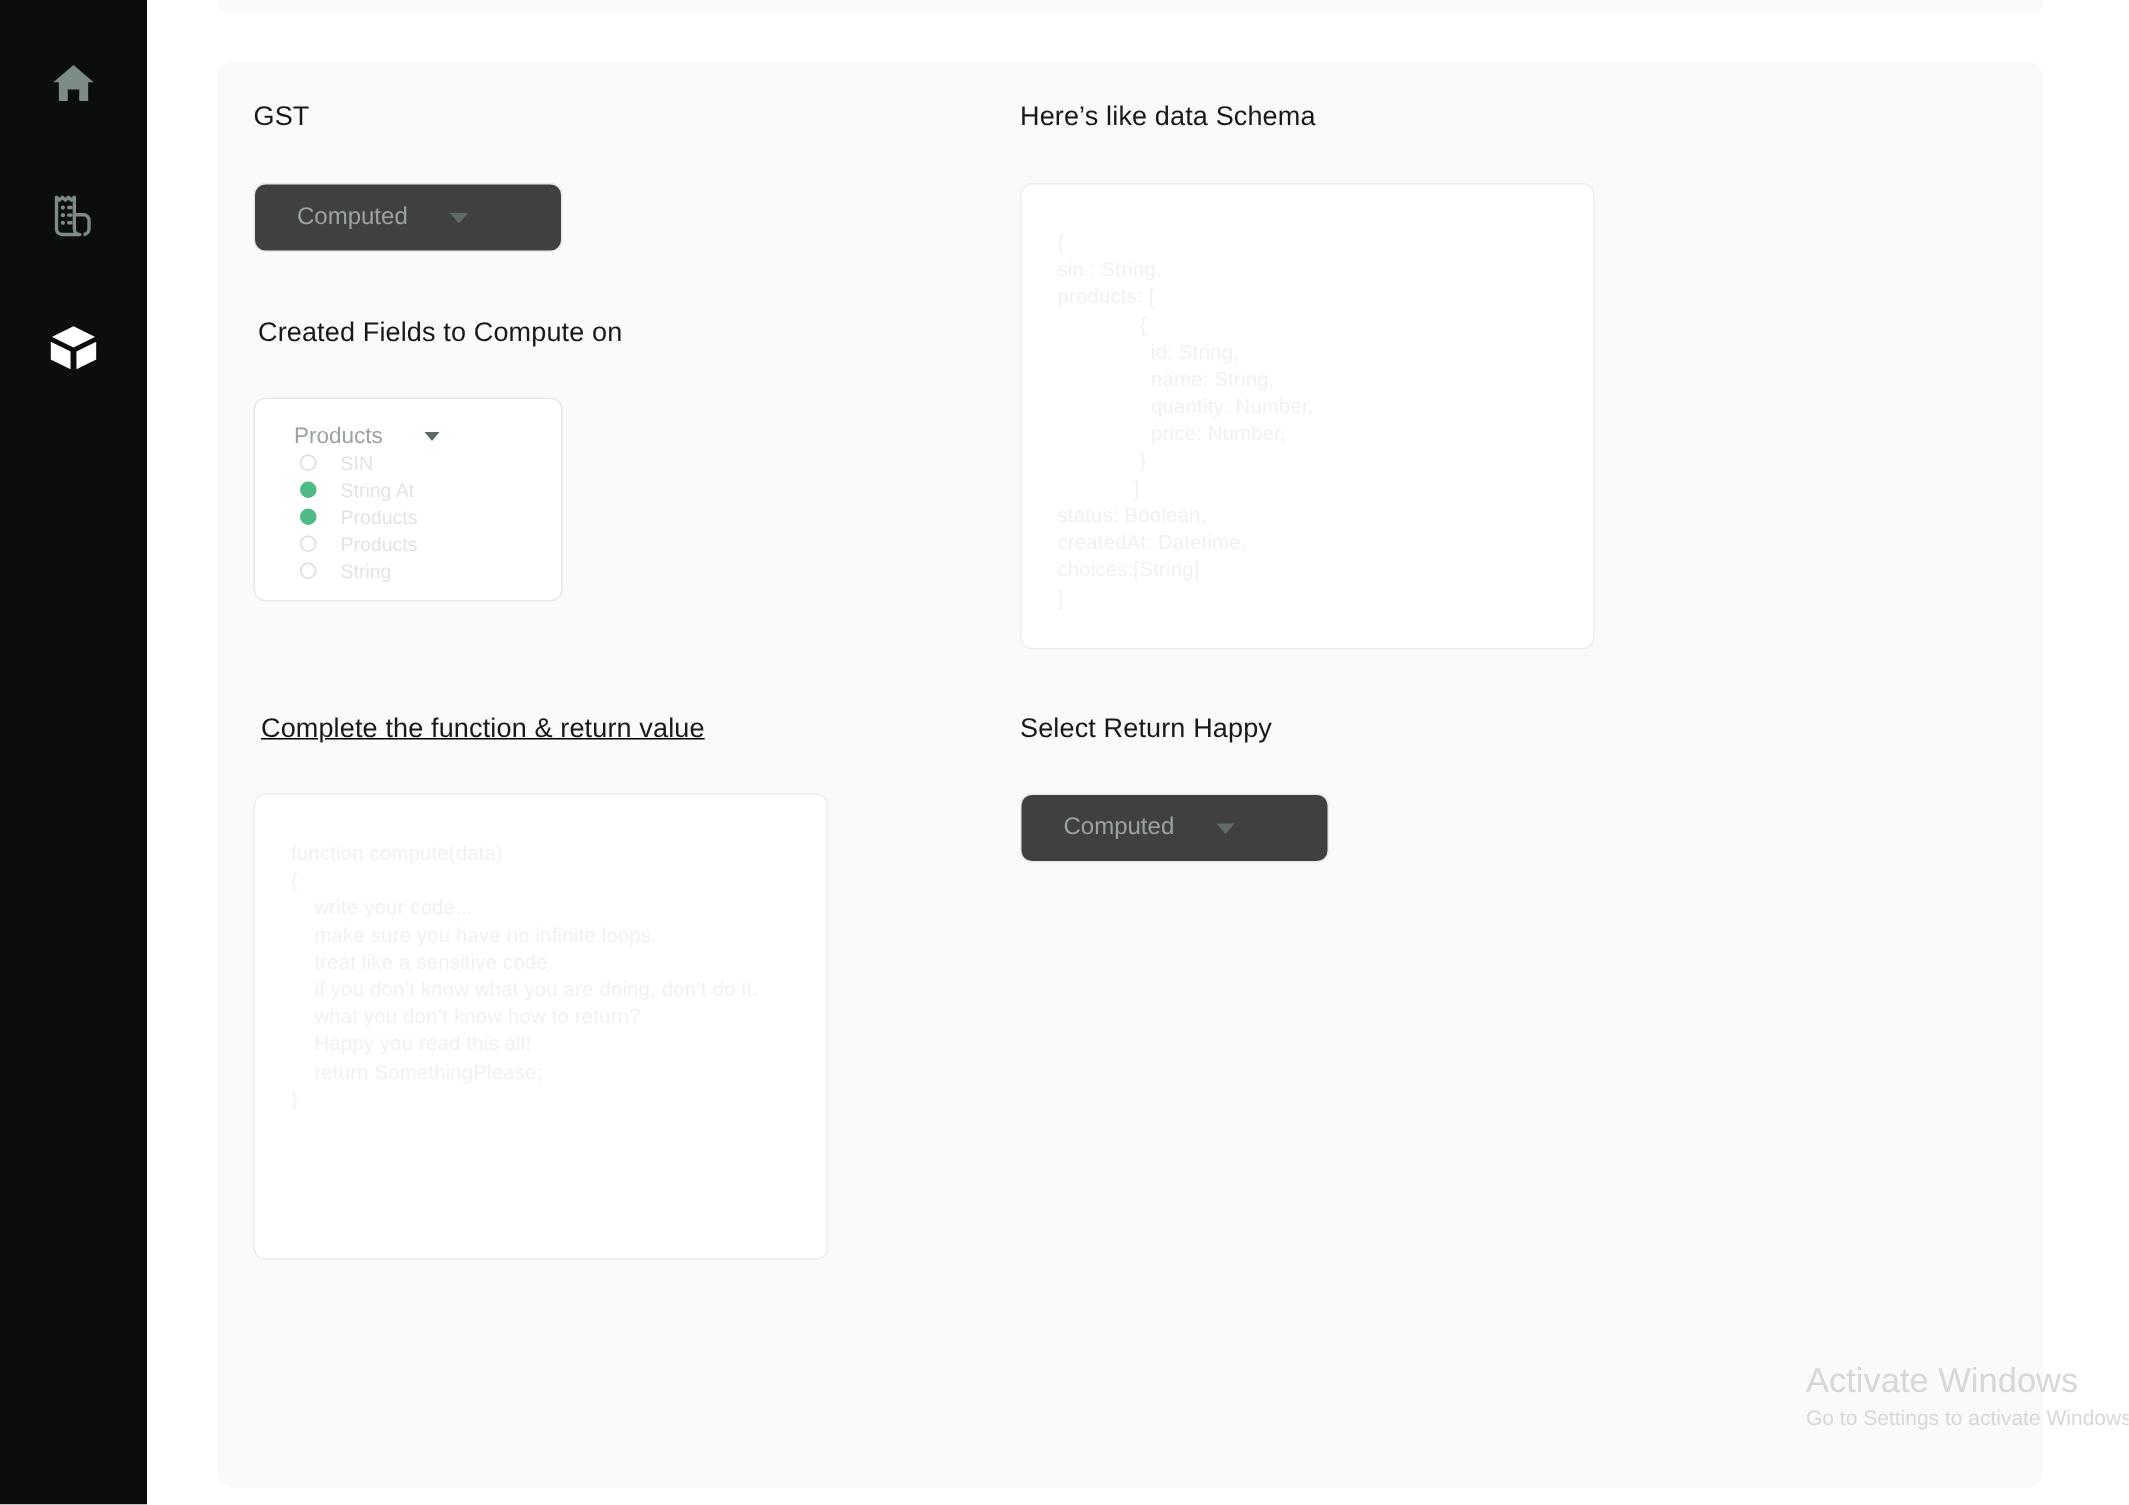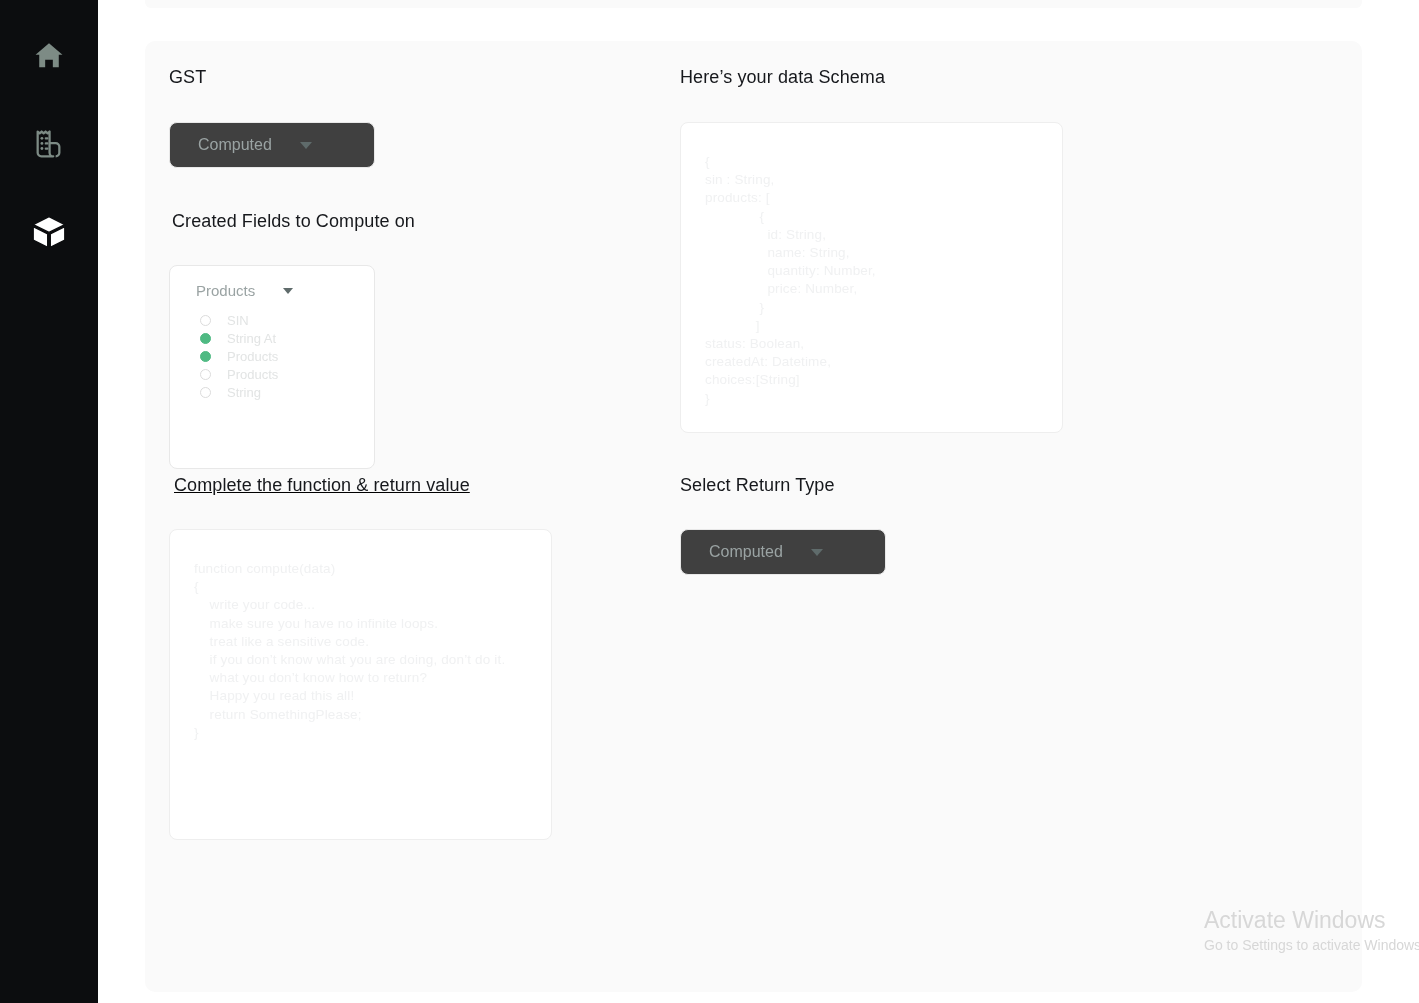--- a/index.html
+++ b/index.html
@@ -100,37 +100,37 @@
   }
   .caret.sm {
     border-left-width: 5px;
     border-right-width: 5px;
     border-top-width: 6px;
   }
 
   
   .fields-box {
     width: 206px;
-    height: 204px;
+    height: 136px;
     background: #ffffff;
     border: 1px solid #e8e8e8;
     border-radius: 8px;
     padding: 12px 0 0 0;
   }
   .inline-select {
     display: flex;
     align-items: center;
     padding: 4px 0 0 26px;
     cursor: pointer;
   }
   .inline-select .sel-text {
     font-size: 15px;
     color: #9aa3a3;
   }
-  .field-list { margin-top: 12px; padding-left: 30px; }
+  .field-list { padding-left: 30px; }
   .field-row {
     display: flex;
     align-items: center;
     height: 18px;
     cursor: pointer;
   }
   .radio {
     width: 11px; height: 11px;
     border-radius: 50%;
     border: 1px solid #dcdcdc;
@@ -311,21 +311,21 @@
     return SomethingPlease;
 }</pre>
         </div>
       </div>
 
     </section>
 
     <section class="col-right">
 
       <div style="position:absolute;left:0px;top:26px;">
-        <div class="section-label">Here’s your data Schema</div>
+        <div class="section-label">Here’s like data Schema</div>
       </div>
 
       <div style="position:absolute;left:0px;top:81px;">
         <div class="panel" id="schema-panel">
           <pre class="ghost-code">{
 sin : String,
 products: [
               {
                 id: String,
                 name: String,
@@ -334,21 +334,21 @@
               }
              ]
 status: Boolean,
 createdAt: Datetime,
 choices:[String]
 }</pre>
         </div>
       </div>
 
       <div style="position:absolute;left:0px;top:434px;">
-        <div class="section-label">Select Return Type</div>
+        <div class="section-label">Select Return Happy</div>
       </div>
 
       <div style="position:absolute;left:0px;top:488px;">
         <div class="select-box">
           <span class="sel-text">Computed</span>
           <span class="caret"></span>
         </div>
       </div>
 
     </section>

